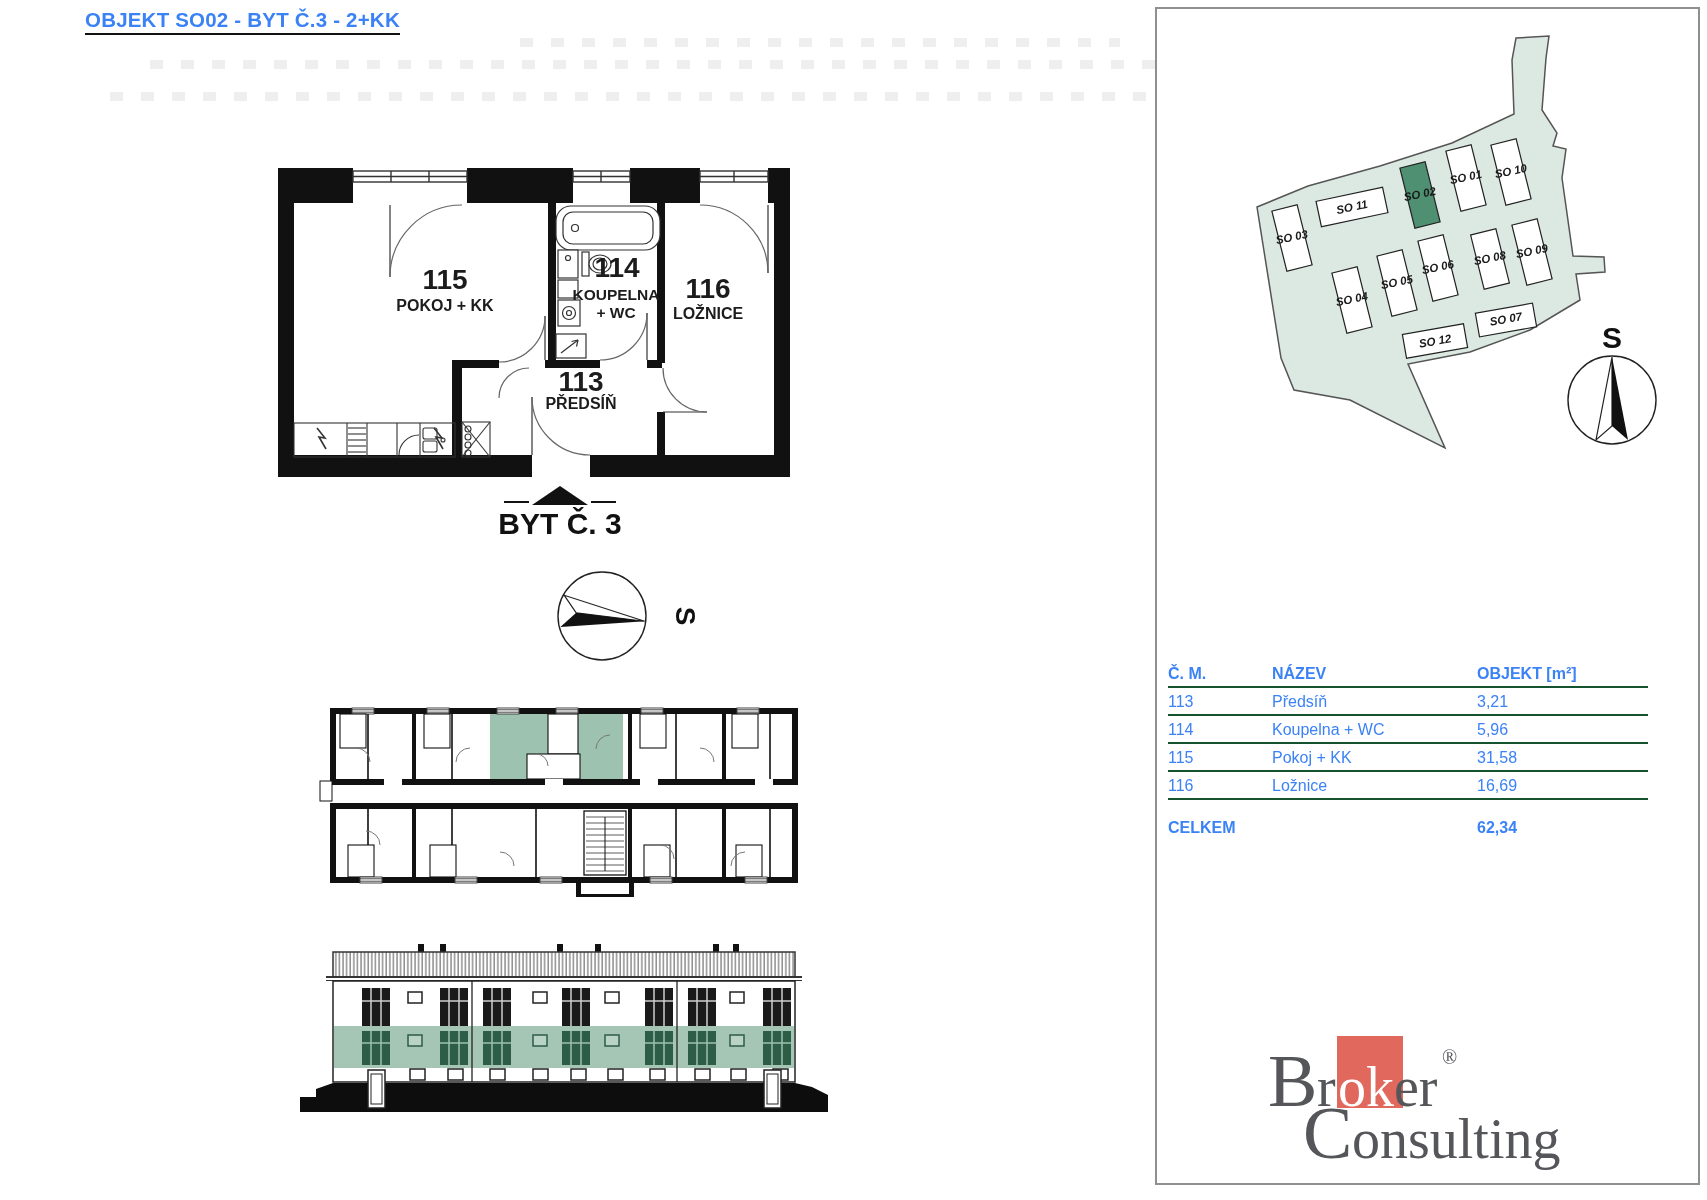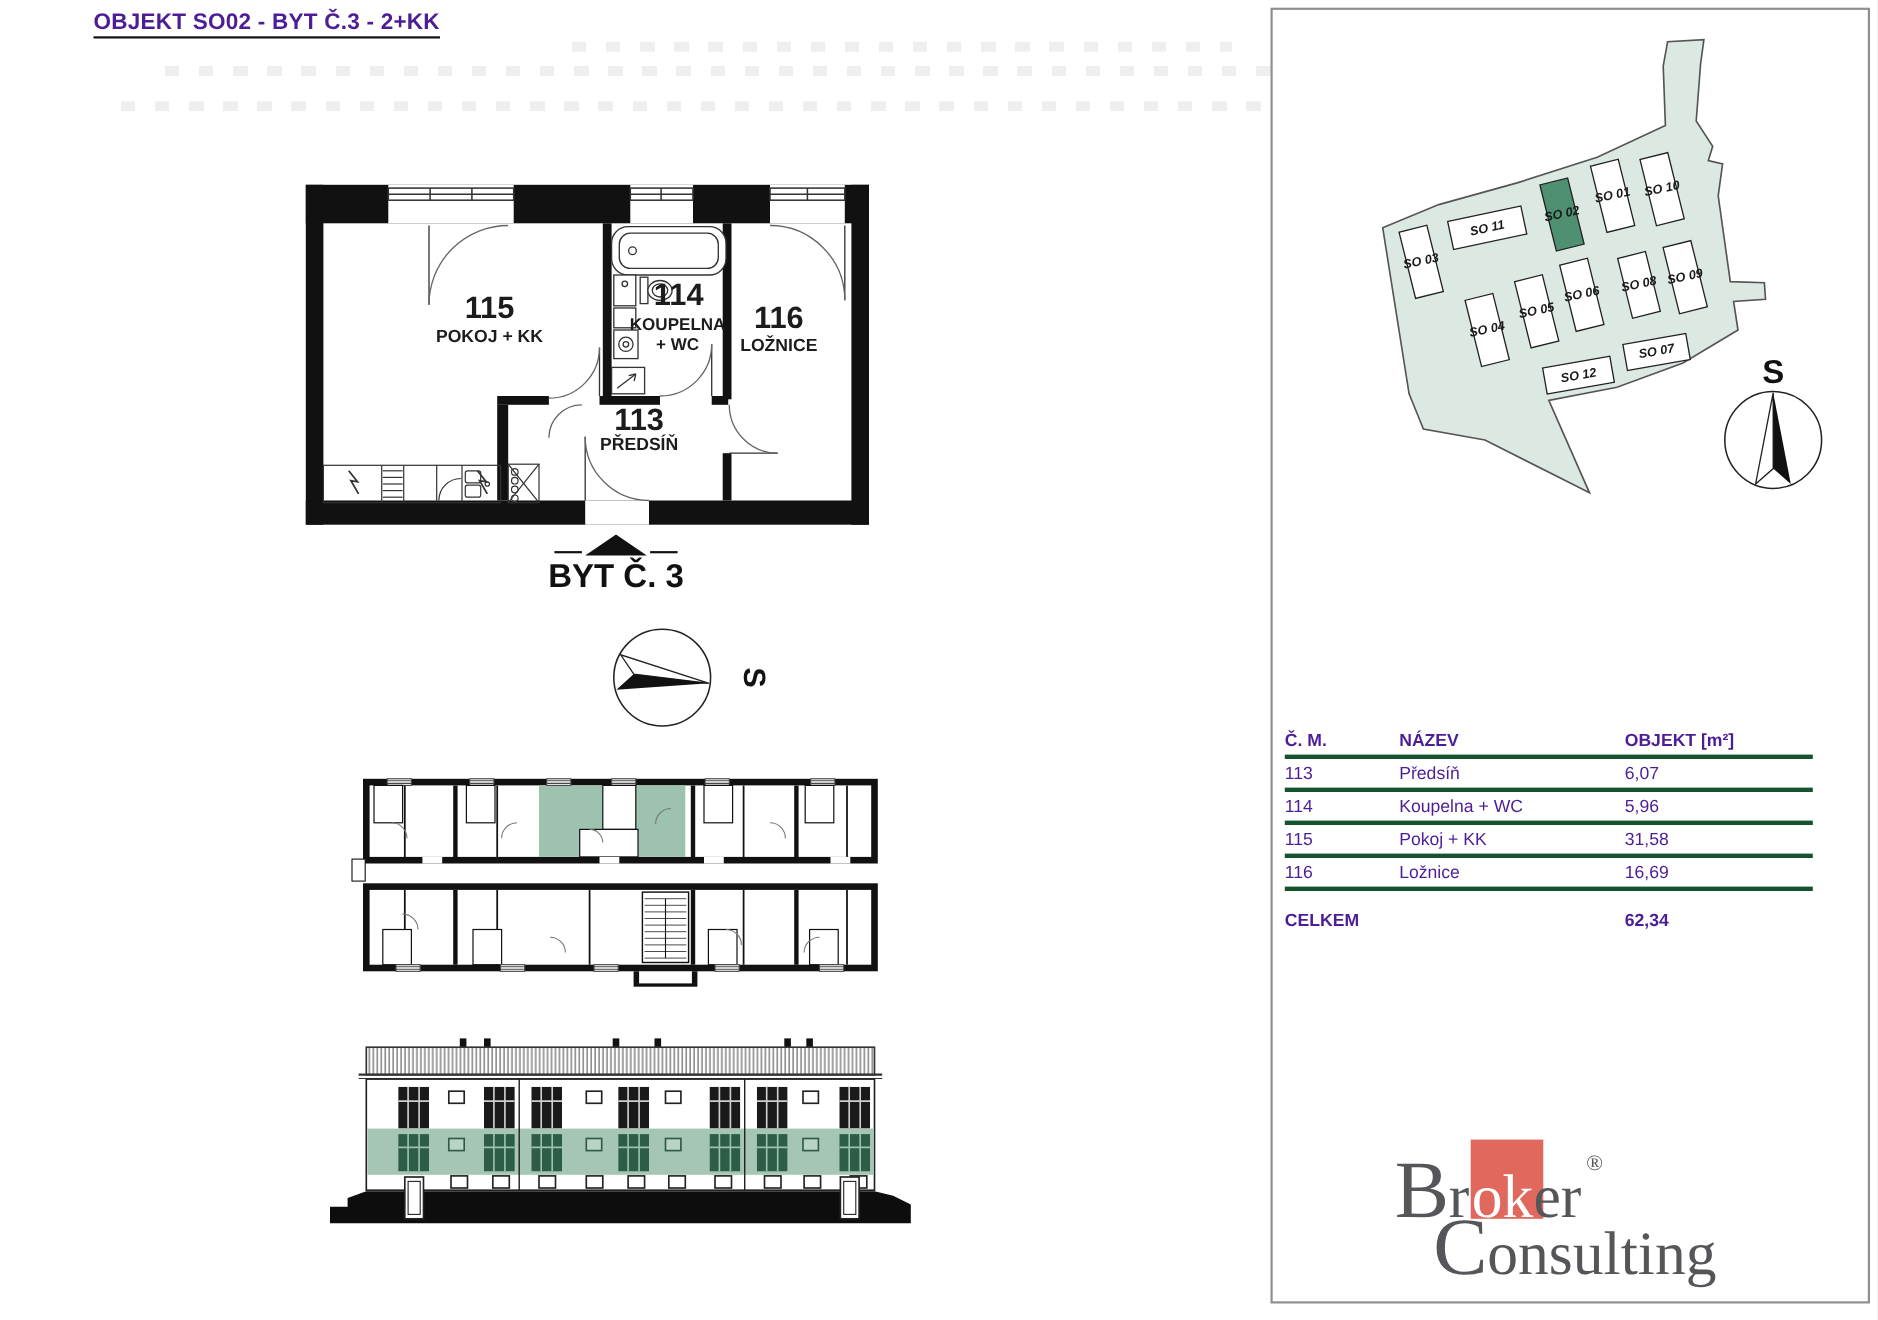--- a/index.html
+++ b/index.html
@@ -1,29 +1,29 @@
 <!DOCTYPE html>
 <html><head>
 <meta charset="utf-8">
 <style>
   html,body{margin:0;padding:0;background:#e8e8e8;}
   .canvas{position:relative;width:1707px;height:1200px;background:#ffffff;
-          font-family:"Liberation Sans",sans-serif;overflow:hidden;color:#4c1d95;}
+          font-family:"Liberation Sans",sans-serif;overflow:hidden;color:#3b82f6;}
   .doc-title{position:absolute;left:85px;top:8px;font-size:20.5px;font-weight:bold;
              letter-spacing:.2px;border-bottom:2.5px solid #111;padding-bottom:1px;}
   .noise{position:absolute;height:9px;opacity:.14;
          background:repeating-linear-gradient(90deg,#8a8a8a 0 13px,transparent 13px 31px);}
   svg text{font-family:"Liberation Sans",sans-serif;}
   .leftart{position:absolute;left:260px;top:140px;width:570px;height:990px;}
   .panel{position:absolute;left:1155px;top:7px;width:545px;height:1178px;
          border:2px solid #8f8f8f;box-sizing:border-box;background:#fff;}
   .sitesvg{position:absolute;left:0;top:0;width:541px;height:1174px;}
   .tbl{position:absolute;left:11px;top:651px;width:480px;font-size:16px;}
   .tbl-title{width:412px;text-align:center;font-weight:bold;font-size:18px;margin-bottom:14px;}
-  .trow{display:flex;border-bottom:4px solid #14532d;padding:4px 0 3px 0;line-height:19px;}
+  .trow{display:flex;border-bottom:2px solid #14532d;padding:4px 0 3px 0;line-height:19px;}
   .trow.head{font-weight:bold;}
   .trow.total{border-bottom:none;font-weight:bold;padding-top:18px;}
   .c1{width:104px;} .c2{width:205px;} .c3{flex:1;}
   .logosvg{position:absolute;left:98px;top:1006px;width:450px;height:160px;}
   .logosvg text{font-family:"Liberation Serif",serif;}
 </style>
 </head>
 <body>
 
 <div class="canvas">
@@ -376,21 +376,21 @@
 
     <div class="tbl">
       <div class="trow head">
         <div class="c1">Č. M.</div>
         <div class="c2">NÁZEV</div>
         <div class="c3">OBJEKT [m²]</div>
       </div>
       <div class="trow">
         <div class="c1">113</div>
         <div class="c2">Předsíň</div>
-        <div class="c3">6,07</div>
+        <div class="c3">3,21</div>
       </div>
       <div class="trow">
         <div class="c1">114</div>
         <div class="c2">Koupelna + WC</div>
         <div class="c3">5,96</div>
       </div>
       <div class="trow">
         <div class="c1">115</div>
         <div class="c2">Pokoj + KK</div>
         <div class="c3">31,58</div>

